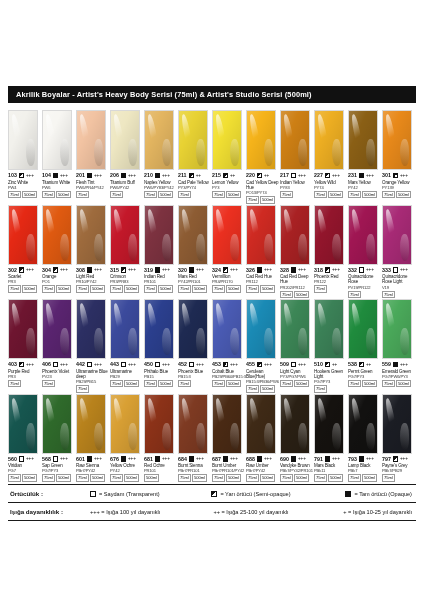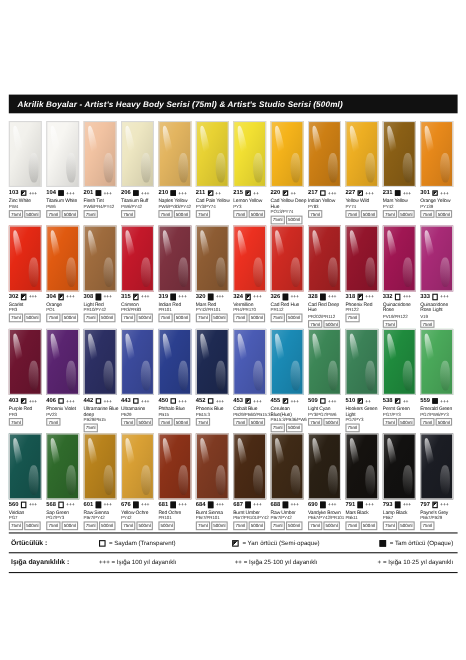--- a/index.html
+++ b/index.html
@@ -7,21 +7,21 @@
     width:424px;height:600px;background:#ffffff;
     font-family:"Liberation Sans","DejaVu Sans",sans-serif;
     color:#1a1a1a;overflow:hidden;
   }
   .page{width:424px;height:600px;position:relative;background:#fff;}
 
   
   .titlebar{
     position:absolute;left:8px;top:86px;width:408px;height:17px;
     background:#111111;color:#ffffff;
-    display:flex;align-items:center;font-style:italic;
+    display:flex;align-items:center;
   }
   .titlebar .txt{
     font-size:7.4px;font-weight:bold;letter-spacing:.15px;
     padding-left:8px;white-space:nowrap;
   }
 
   
   .grid{position:absolute;left:8px;top:110px;width:408px;}
   .row{display:flex;width:408px;margin-bottom:1px;}
   .cell{width:34px;margin-right:0px;display:flex;flex-direction:column;}

